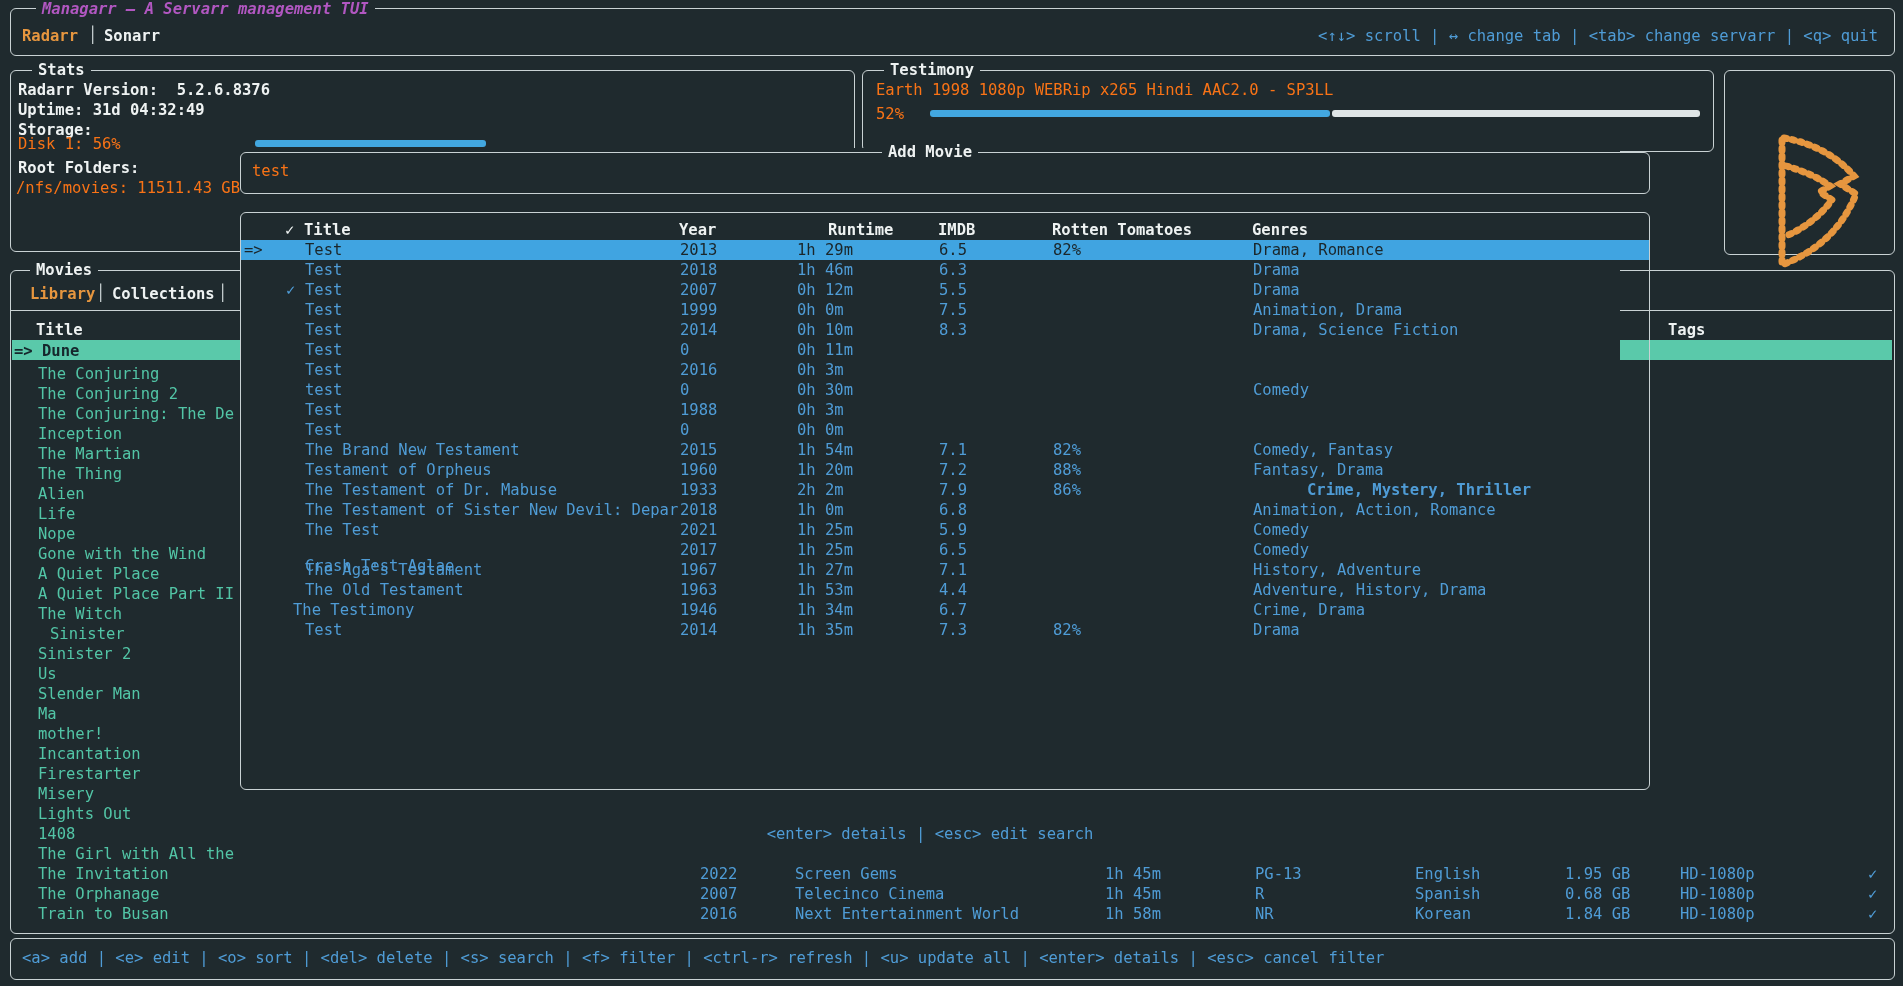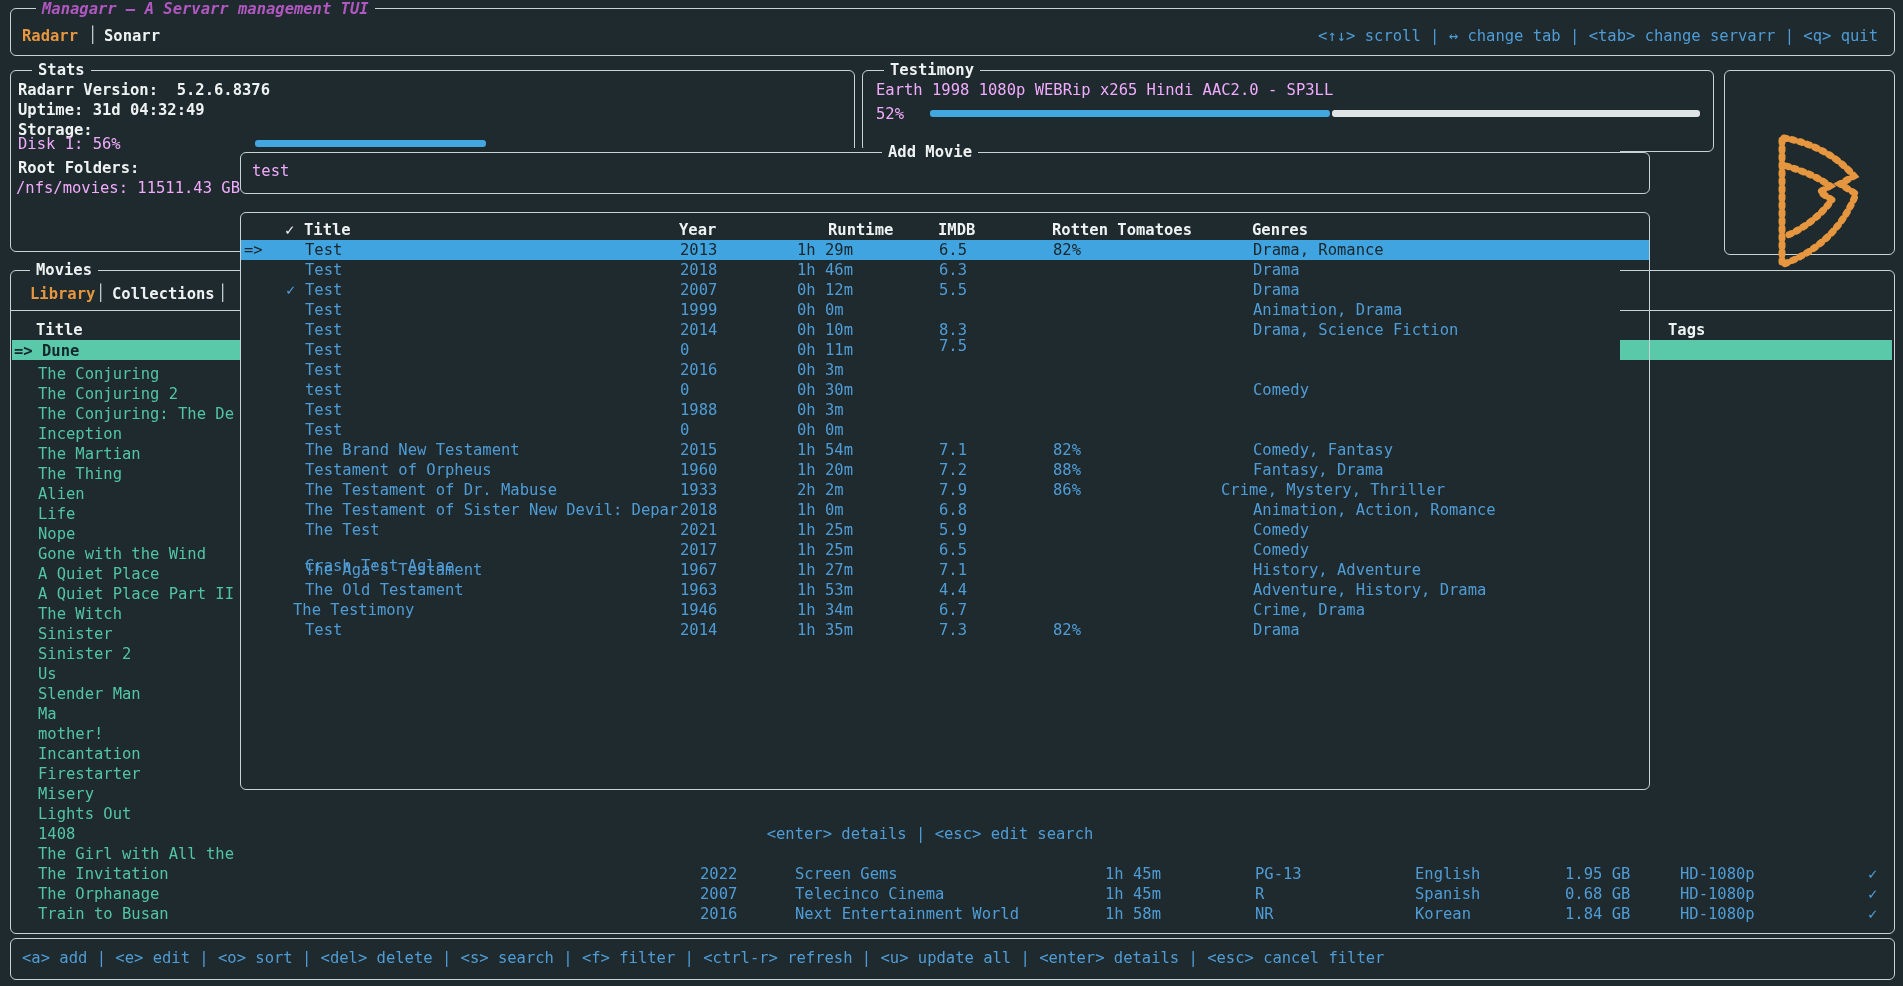--- a/index.html
+++ b/index.html
@@ -1,20 +1,20 @@
 <!DOCTYPE html>
 <html><head>
 <meta charset="utf-8">
 <style>
   html,body{margin:0;padding:0;background:#1f2a2e;}
   #app{position:relative;width:1903px;height:986px;background:#1f2a2e;overflow:hidden;
        font-family:"DejaVu Sans Mono","Liberation Mono",monospace;font-size:15.5px;line-height:20px;color:#dde3e4;}
   .box{position:absolute;border:1px solid #c9d2d4;border-radius:6px;}
   .t{position:absolute;white-space:pre;}
-  .white{color:#f0abfc;}
+  .white{color:#f97316;}
   .bwhite{color:#eef2f2;font-weight:bold;}
   .blue{color:#4f9cd6;}
   .orange{color:#e6963f;font-weight:bold;}
   .magenta{color:#b157c1;font-weight:bold;font-style:italic;}
   .dim{color:#c9d2d4;}
   .ontop{background:#1f2a2e;padding:0 6px;}
   .hbar{position:absolute;height:7px;border-radius:3px;}
   #popup{position:absolute;left:240px;top:148px;width:1380px;height:714px;background:#1f2a2e;z-index:10;}
   #popup .inbox{position:absolute;border:1px solid #c9d2d4;border-radius:6px;}
   .prow{position:absolute;left:1px;width:1408px;height:20px;}
@@ -87,21 +87,21 @@
       <span class="srow" style="left: 38px; top: 424px;">Inception</span>
       <span class="srow" style="left: 38px; top: 444px;">The Martian</span>
       <span class="srow" style="left: 38px; top: 464px;">The Thing</span>
       <span class="srow" style="left: 38px; top: 484px;">Alien</span>
       <span class="srow" style="left: 38px; top: 504px;">Life</span>
       <span class="srow" style="left: 38px; top: 524px;">Nope</span>
       <span class="srow" style="left: 38px; top: 544px;">Gone with the Wind</span>
       <span class="srow" style="left: 38px; top: 564px;">A Quiet Place</span>
       <span class="srow" style="left: 38px; top: 584px;">A Quiet Place Part II</span>
       <span class="srow" style="left: 38px; top: 604px;">The Witch</span>
-      <span class="srow" style="left: 38px; top: 624px;">Sinister</span>
+      <span class="srow" style="left: 50px; top: 624px;">Sinister</span>
       <span class="srow" style="left: 38px; top: 644px;">Sinister 2</span>
       <span class="srow" style="left: 38px; top: 664px;">Us</span>
       <span class="srow" style="left: 38px; top: 684px;">Slender Man</span>
       <span class="srow" style="left: 38px; top: 704px;">Ma</span>
       <span class="srow" style="left: 38px; top: 724px;">mother!</span>
       <span class="srow" style="left: 38px; top: 744px;">Incantation</span>
       <span class="srow" style="left: 38px; top: 764px;">Firestarter</span>
       <span class="srow" style="left: 38px; top: 784px;">Misery</span>
       <span class="srow" style="left: 38px; top: 804px;">Lights Out</span>
       <span class="srow" style="left: 38px; top: 824px;">1408</span>
@@ -183,21 +183,21 @@
           <span style="left: 64px;">Test</span>
           <span style="left: 439px;">2007</span>
           <span style="left: 556px;">0h 12m</span>
           <span style="left: 698px;">5.5</span>
           <span style="left: 1012px;">Drama</span>
         </div>
         <div class="prow" style="top: 152px;">
           <span style="left: 64px;">Test</span>
           <span style="left: 439px;">1999</span>
           <span style="left: 556px;">0h 0m</span>
-          <span style="left: 698px; margin-top: 36px;">7.5</span>
+          <span style="left: 698px;">7.5</span>
           <span style="left: 1012px;">Animation, Drama</span>
         </div>
         <div class="prow" style="top: 172px;">
           <span style="left: 64px;">Test</span>
           <span style="left: 439px;">2014</span>
           <span style="left: 556px;">0h 10m</span>
           <span style="left: 698px;">8.3</span>
           <span style="left: 1012px;">Drama, Science Fiction</span>
         </div>
         <div class="prow" style="top: 192px;">
@@ -241,21 +241,21 @@
           <span style="left: 698px;">7.2</span>
           <span style="left: 812px;">88%</span>
           <span style="left: 1012px;">Fantasy, Drama</span>
         </div>
         <div class="prow" style="top: 332px;">
           <span style="left: 64px;">The Testament of Dr. Mabuse</span>
           <span style="left: 439px;">1933</span>
           <span style="left: 556px;">2h 2m</span>
           <span style="left: 698px;">7.9</span>
           <span style="left: 812px;">86%</span>
-          <span style="left: 980px;">Crime, Mystery, Thriller</span>
+          <span style="left: 1066px; font-weight: bold;">Crime, Mystery, Thriller</span>
         </div>
         <div class="prow" style="top: 352px;">
           <span style="left: 64px;">The Testament of Sister New Devil: Depar</span>
           <span style="left: 439px;">2018</span>
           <span style="left: 556px;">1h 0m</span>
           <span style="left: 698px;">6.8</span>
           <span style="left: 1012px;">Animation, Action, Romance</span>
         </div>
         <div class="prow" style="top: 372px;">
           <span style="left: 64px;">The Test</span>

